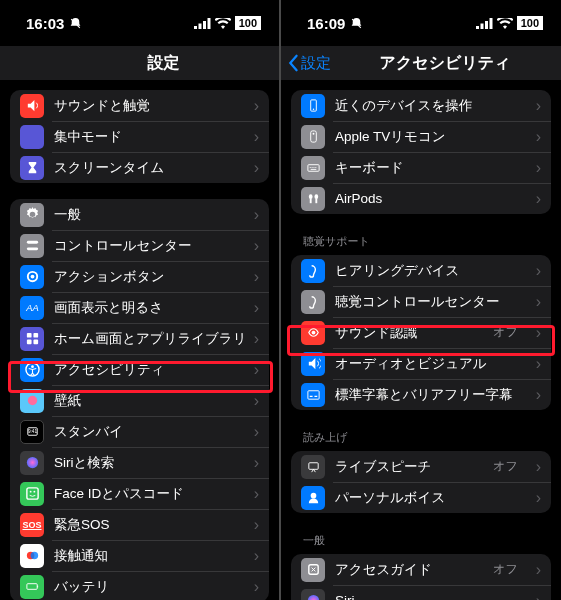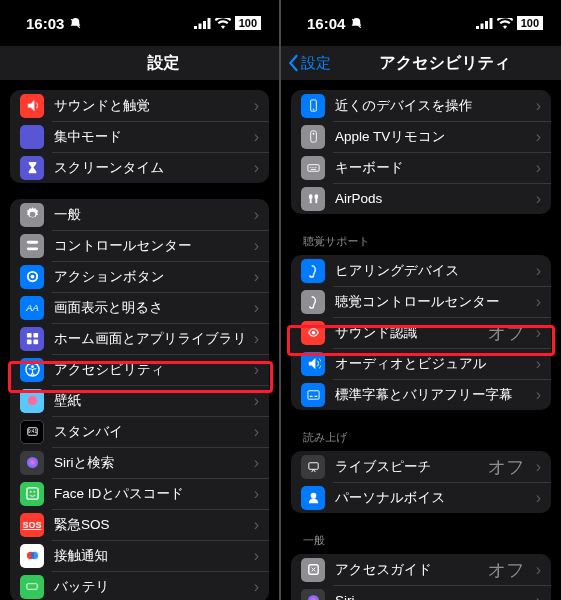--- a/index.html
+++ b/index.html
@@ -114,22 +114,22 @@
 .row-label {
   flex: 1;
   color: #fff;
   font-size: 13.5px;
   white-space: nowrap;
   overflow: hidden;
   text-overflow: ellipsis;
 }
 .row-detail {
   color: #8e8e93;
-  font-size: 18px;
-  margin-right: 11px;
+  font-size: 12px;
+  margin-right: 18px;
 }
 .row-chevron {
   color: #5a5a5e;
   font-size: 16px;
 }
 .highlight-box {
   position: absolute;
   border: 3px solid #ff1a2e;
   border-radius: 4px;
   pointer-events: none;
@@ -342,21 +342,21 @@
           <div class="row-label">バッテリ</div>
           <div class="row-chevron">›</div>
         </div>
       </div>
     </div>
 </div>
 
 <div class="phone phone-right">
   <div class="status-bar">
     <div class="status-left">
-      <span>16:04</span>
+      <span>16:09</span>
       <svg width="13" height="13" viewBox="0 0 24 24">
           <path fill="#fff" d="M12 2a7 7 0 00-7 7v4l-2 3h18l-2-3V9a7 7 0 00-7-7z"></path>
           <path stroke="#fff" stroke-width="2" d="M4 4l16 16"></path>
         </svg>
     </div>
     <div class="status-right">
       <svg width="17" height="11" viewBox="0 0 17 11">
           <rect x="0" y="8" width="3" height="3"></rect>
           <rect x="4.5" y="5.5" width="3" height="5.5"></rect>
           <rect x="9" y="3" width="3" height="8"></rect>

